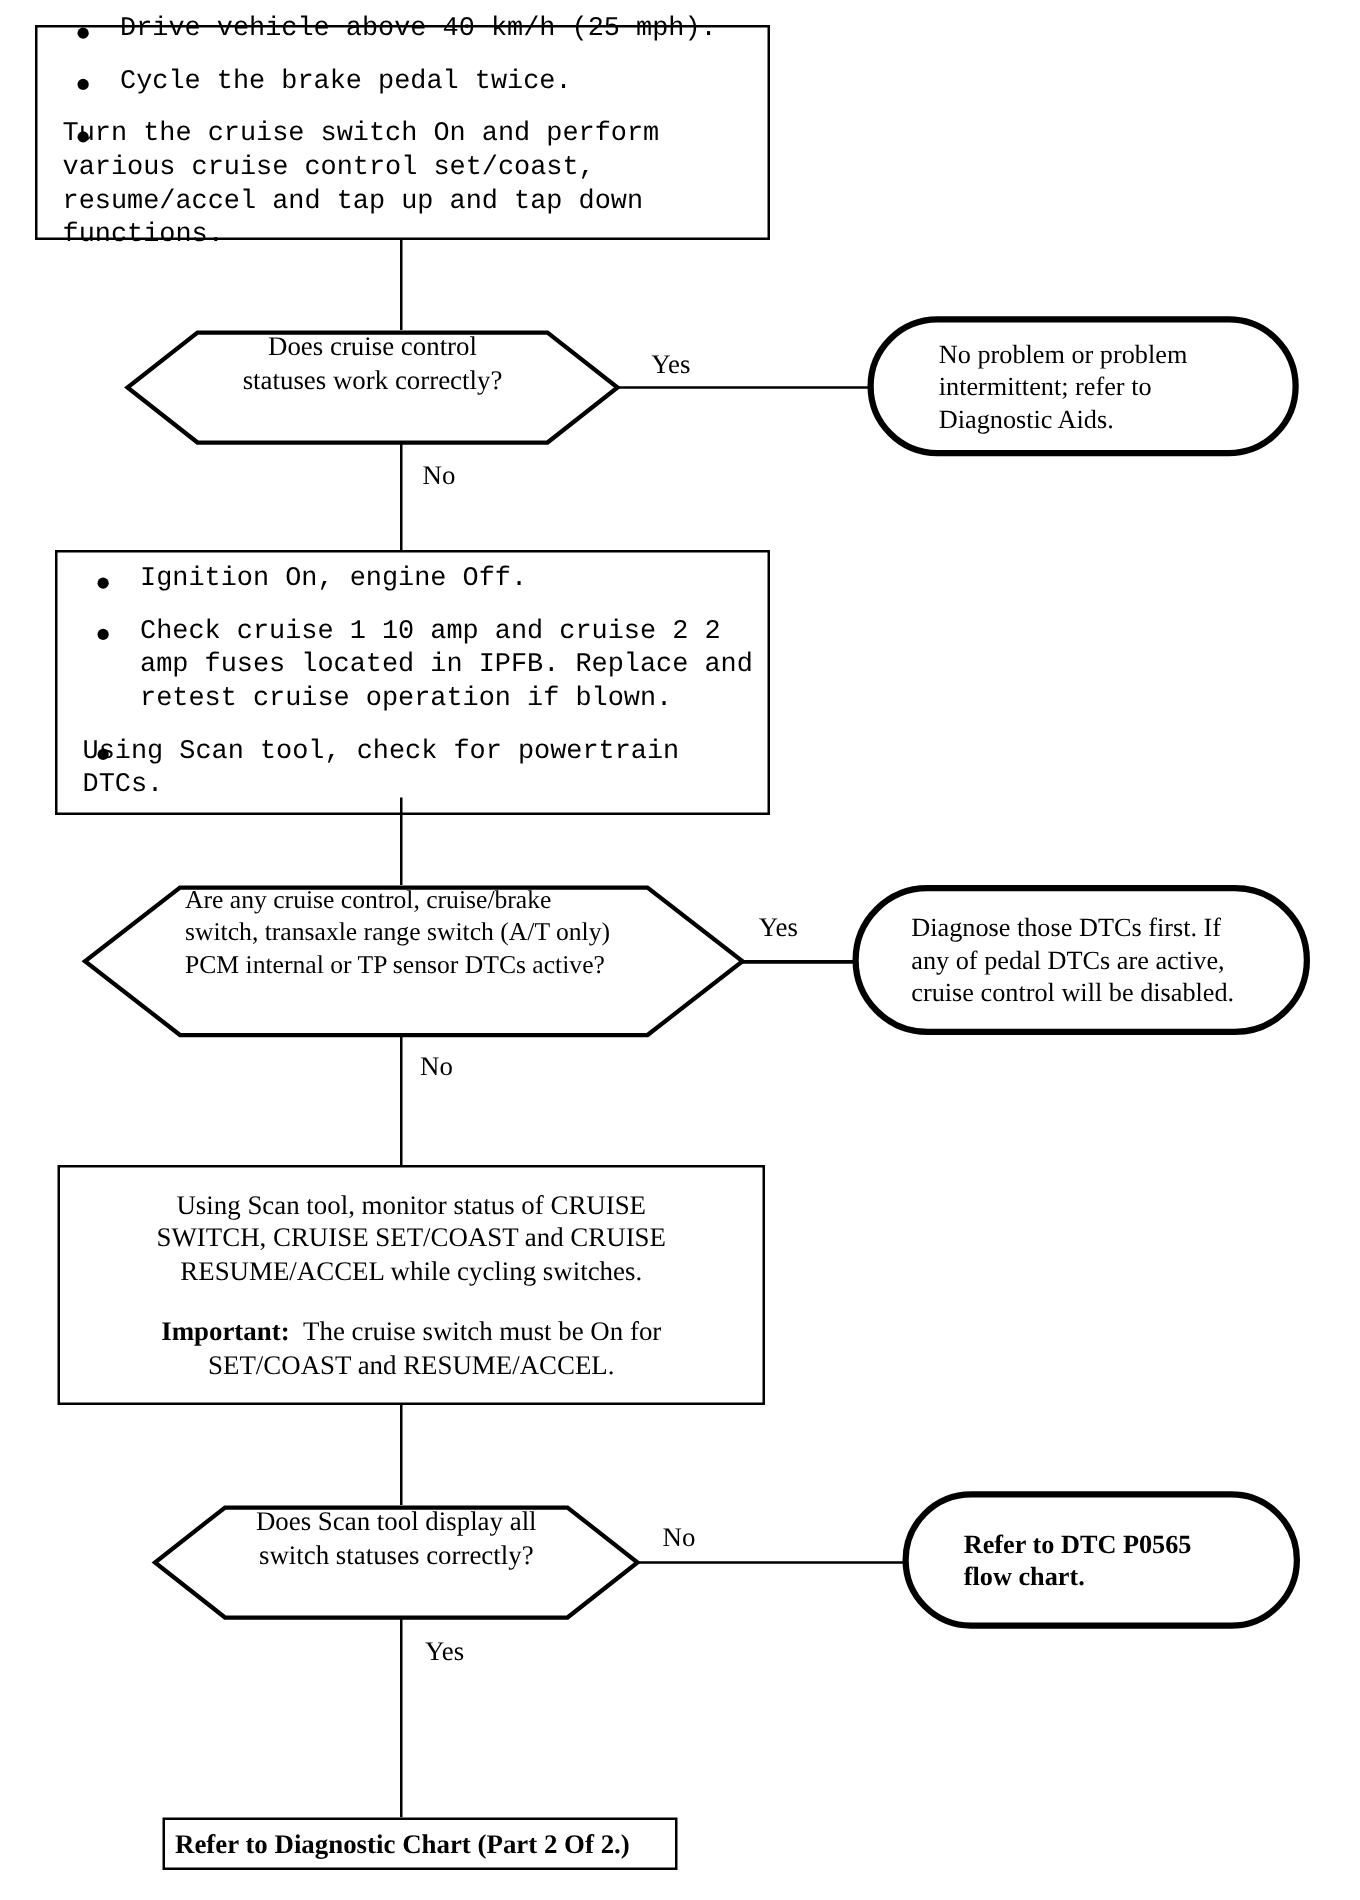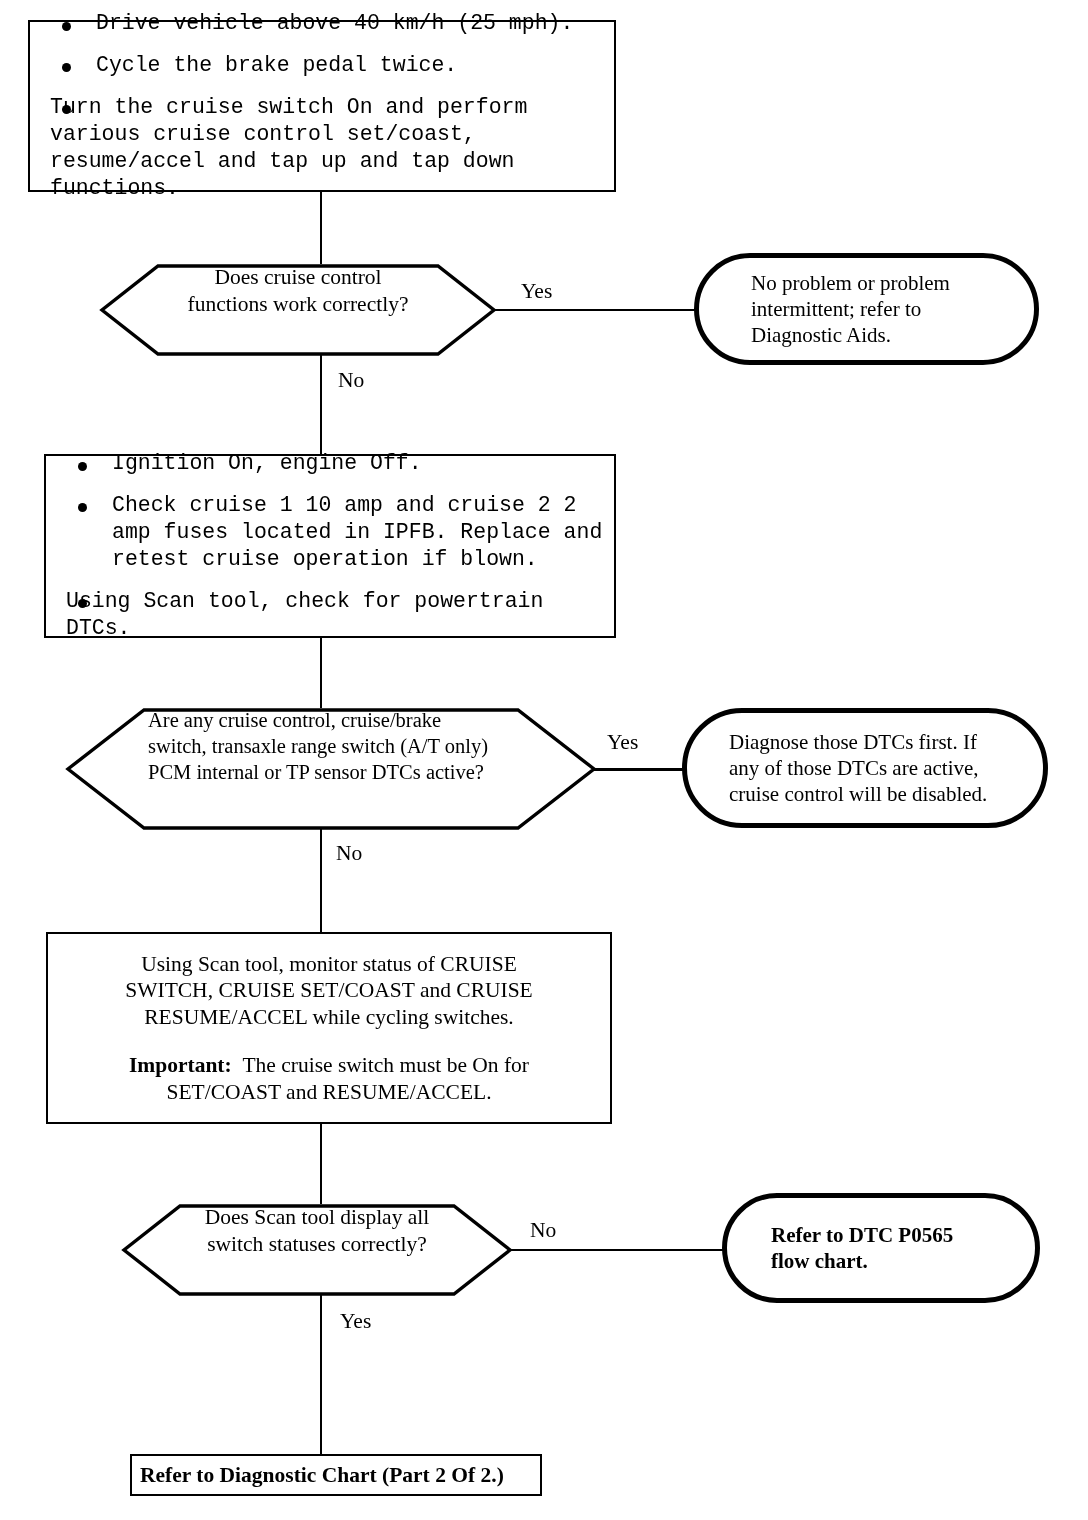--- a/index.html
+++ b/index.html
@@ -100,40 +100,40 @@
 
   <div class="vline" style="left:320px;top:192px;height:72px;"></div>
 
   <div class="node hex" style="left:100px;top:264px;width:396px;height:92px;">
     <svg width="396" height="92" viewBox="0 0 396 92">
       <polygon points="58,2 338,2 394,46 338,90 58,90 2,46" fill="#ffffff" stroke="#000000" stroke-width="3.4"></polygon>
     </svg>
     <div class="hex-text t22">
       <div>
         <span class="blk">Does cruise control</span>
-        <span class="blk">functions work correctly?</span>
+        <span class="blk">statuses work correctly?</span>
       </div>
     </div>
   </div>
 
   <div class="hline" style="left:494px;top:309px;width:202px;"></div>
   <div class="branch-label t22" style="left:521px;top:278px;">Yes</div>
 
   <div class="vline" style="left:320px;top:354px;height:100px;"></div>
   <div class="branch-label t22" style="left:338px;top:367px;">No</div>
 
   <div class="node term" style="left:694px;top:253px;width:345px;height:112px;border-radius:56px;">
     <div class="term-inner t215" style="padding-left:52px;">
       <span class="blk">No problem or problem</span>
       <span class="blk">intermittent; refer to</span>
       <span class="blk">Diagnostic Aids.</span>
     </div>
   </div>
 
-  <div class="node proc" style="left:44px;top:454px;width:572px;height:184px;">
+  <div class="node proc" style="left:44px;top:440px;width:572px;height:212px;">
     <div class="proc-inner">
       <ul class="bullets t22">
         <li>
           <span class="dot"></span>
           <span>Ignition On, engine Off.</span>
         </li>
         <li style="padding-right:8px;">
           <span class="dot"></span>
           <span>Check cruise 1 10 amp and cruise 2 2 amp fuses located in IPFB. Replace and retest cruise operation if blown.</span>
         </li>
@@ -162,21 +162,21 @@
 
   <div class="hline" style="left:592px;top:768px;width:92px;height:3px;"></div>
   <div class="branch-label t22" style="left:607px;top:729px;">Yes</div>
 
   <div class="vline" style="left:320px;top:828px;height:106px;"></div>
   <div class="branch-label t22" style="left:336px;top:840px;">No</div>
 
   <div class="node term" style="left:682px;top:708px;width:366px;height:120px;border-radius:60px;">
     <div class="term-inner t215" style="padding-left:42px;">
       <span class="blk">Diagnose those DTCs first. If</span>
-      <span class="blk">any of those DTCs are active,</span>
+      <span class="blk">any of pedal DTCs are active,</span>
       <span class="blk">cruise control will be disabled.</span>
     </div>
   </div>
 
   <div class="node proc" style="left:46px;top:932px;width:566px;height:192px;text-align:center;">
     <div class="proc-inner t22" style="padding:0 42px;">
       <div>
         <span class="blk">Using Scan tool, monitor status of CRUISE</span>
         <span class="blk">SWITCH, CRUISE SET/COAST and CRUISE</span>
         <span class="blk">RESUME/ACCEL while cycling switches.</span>

